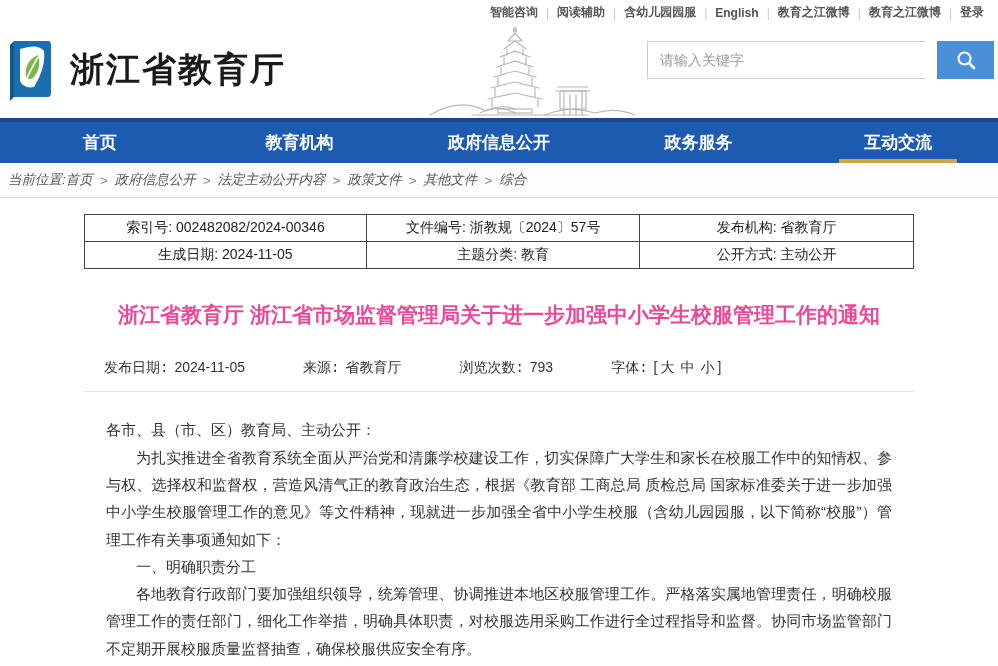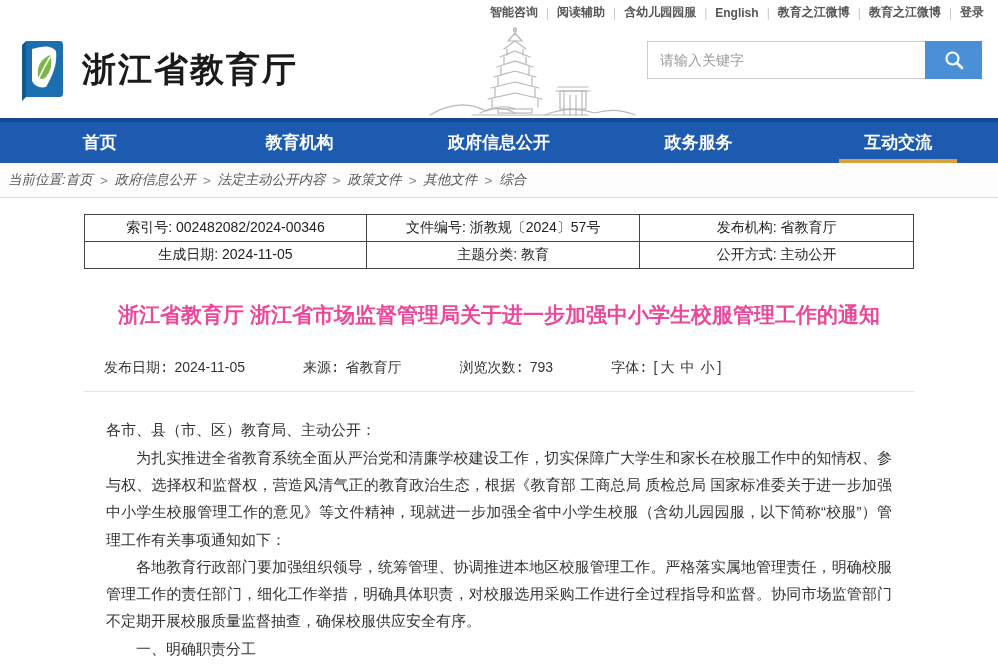--- a/index.html
+++ b/index.html
@@ -17,26 +17,26 @@
   *{margin:0;padding:0;box-sizing:border-box;}
   html,body{width:998px;height:666px;overflow:hidden;background:#ffffff;
     font-family:"Liberation Sans","DejaVu Sans",sans-serif;color:var(--text-dark);}
   
   .topbar{height:25px;display:flex;justify-content:flex-end;align-items:center;
     padding-right:14px;font-size:12px;color:var(--text-gray);background:#fff;}
   .topbar a{color:var(--text-gray);text-decoration:none;font-weight:bold;}
   .topbar .sep{color:#c9c9c9;margin:0 8px;}
   
   .header{height:93px;position:relative;background:#fff;}
-  .brand{position:absolute;left:16px;top:12px;display:flex;align-items:center;}
+  .brand{position:absolute;left:4px;top:12px;display:flex;align-items:center;}
   .brand svg{display:block;}
   .site-name{font-family:"Liberation Serif","DejaVu Serif",serif;font-weight:bold;
     font-size:34px;color:#1a1a1a;margin-left:14px;letter-spacing:2px;}
   .pagoda{position:absolute;left:420px;top:0;width:220px;height:93px;overflow:hidden;}
-  .searchbox{position:absolute;right:16px;top:16px;display:flex;}
+  .searchbox{position:absolute;right:4px;top:16px;display:flex;gap:12px;}
   .searchbox input{width:278px;height:38px;border:1px solid #cccccc;border-right:none;
     padding:0 12px;font-size:14px;color:#333;outline:none;}
   .searchbox input::placeholder{color:#999;}
   .search-btn{width:57px;height:38px;background:var(--btn-blue);border:none;cursor:pointer;
     display:flex;align-items:center;justify-content:center;}
   
   .nav{height:45px;background:var(--nav-blue);border-top:4px solid var(--nav-dark);
     display:flex;}
   .nav-item{flex:1;display:flex;align-items:center;justify-content:center;position:relative;
     color:#ffffff;font-size:17px;font-weight:bold;text-decoration:none;cursor:pointer;}
@@ -220,19 +220,19 @@
       <b>浏览次数:</b><span>793</span>
     </span>
     <span class="pair font-opts">
       <b>字体:</b><span>[</span><span class="opt">大</span><span class="opt">中</span><span class="opt">小</span><span>]</span>
     </span>
   </div>
 
   <div class="article">
     <p class="salutation">各市、县（市、区）教育局、主动公开：</p>
     <p>为扎实推进全省教育系统全面从严治党和清廉学校建设工作，切实保障广大学生和家长在校服工作中的知情权、参与权、选择权和监督权，营造风清气正的教育政治生态，根据《教育部 工商总局 质检总局 国家标准委关于进一步加强中小学生校服管理工作的意见》等文件精神，现就进一步加强全省中小学生校服（含幼儿园园服，以下简称“校服”）管理工作有关事项通知如下：</p>
+    <p>一、明确职责分工</p>
     <p>各地教育行政部门要加强组织领导，统筹管理、协调推进本地区校服管理工作。严格落实属地管理责任，明确校服管理工作的责任部门，细化工作举措，明确具体职责，对校服选用采购工作进行全过程指导和监督。协同市场监管部门不定期开展校服质量监督抽查，确保校服供应安全有序。</p>
-    <p>一、明确职责分工</p>
     <p>各地市场监督管理部门要加强校服生产企业产品质量的监督抽查，依法查处生产不合格产品的生产企业和市场上发现的销售不合格产品的销售单位，及时公布抽查、查处结果并向同级教育行政主管部门通报。</p>
 
   </div>
 
 </div>
 
 </body></html>

